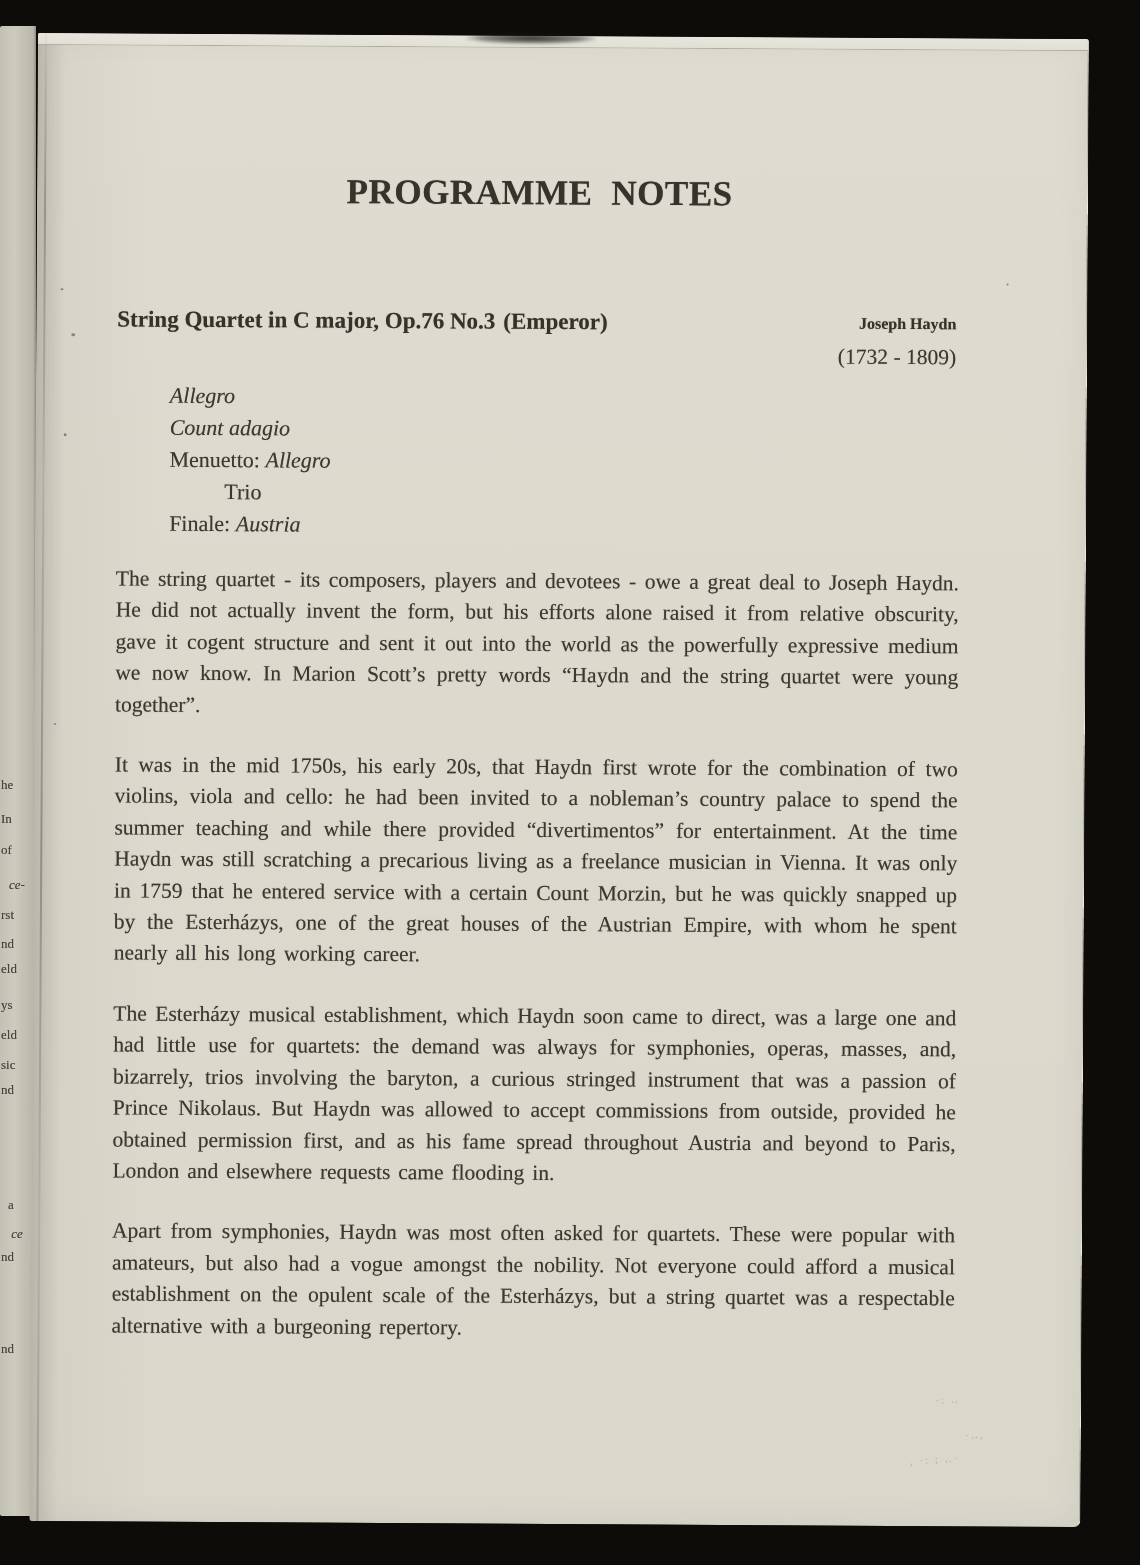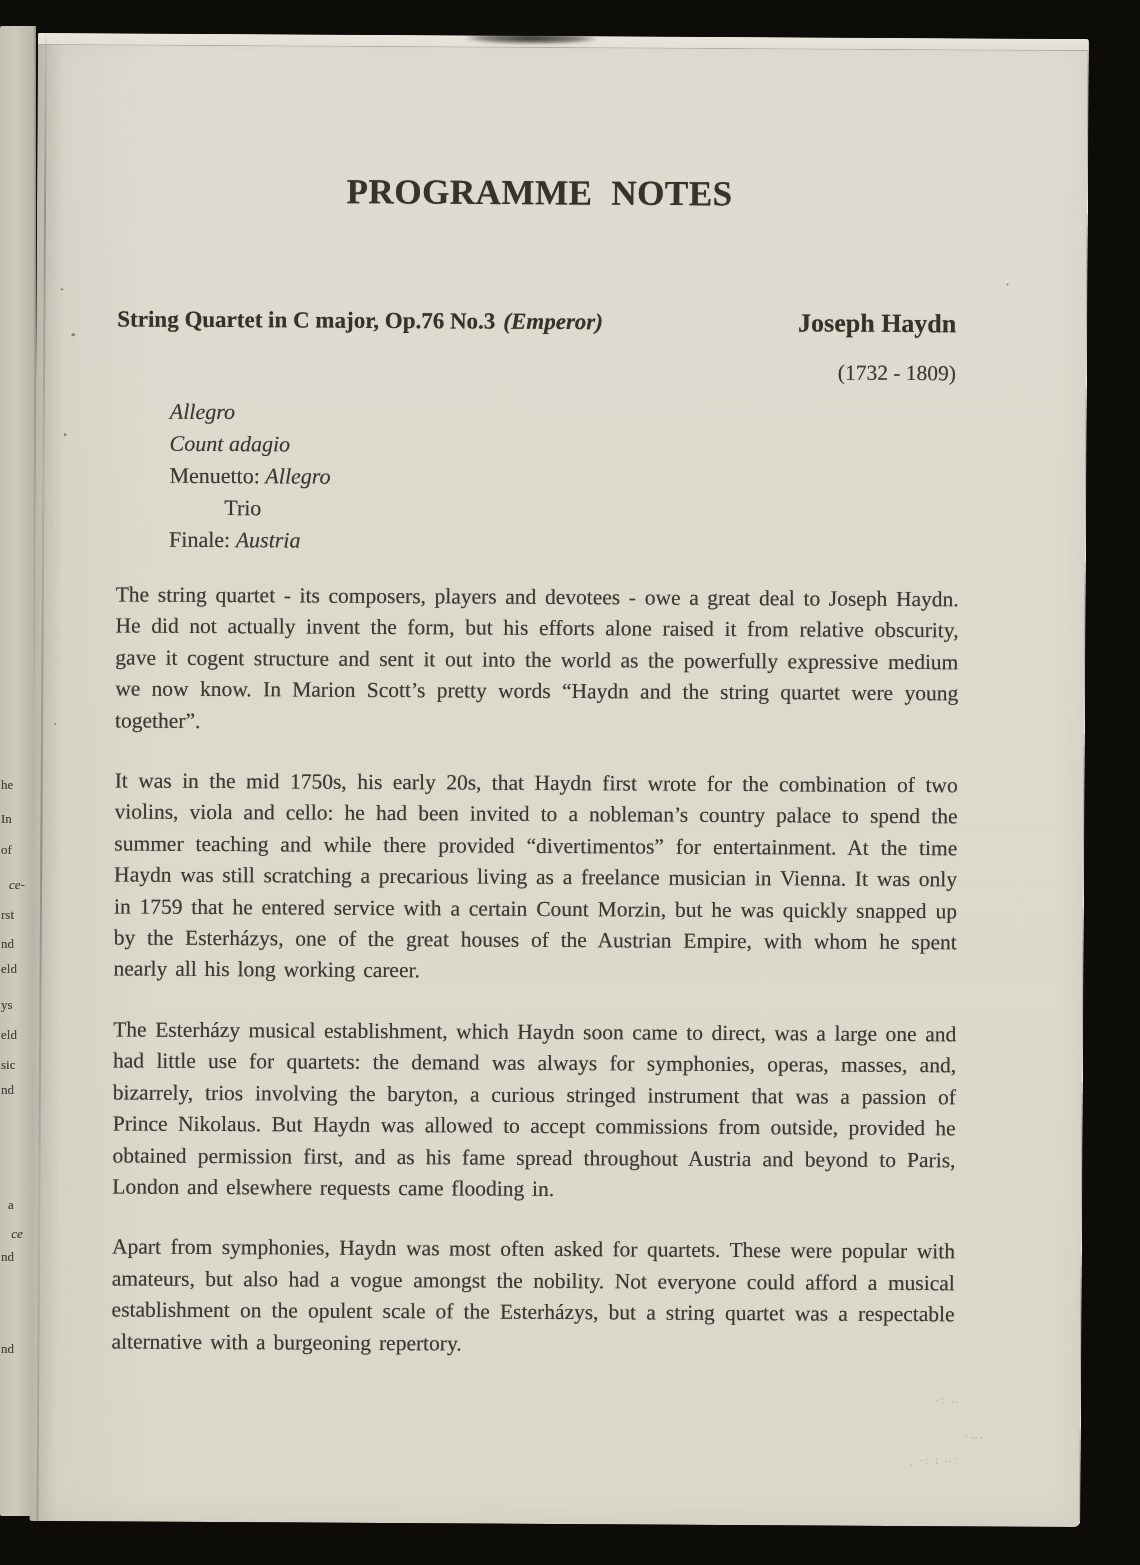--- a/index.html
+++ b/index.html
@@ -67,28 +67,28 @@
     white-space:nowrap;
   }
   .header-row{
     display:flex;justify-content:space-between;align-items:flex-start;
     margin-top:92px;
   }
   .work-title{
     font-weight:bold;font-size:23px;line-height:27px;color:#34322a;
     text-shadow:0 0 .8px rgba(52,50,42,.5);
   }
-  .work-nickname{font-style:italic;margin-left:8px;}
+  .work-nickname{margin-left:8px;}
   .composer{ text-align:right;padding-right:4px; }
   .composer-name{
-    font-weight:bold;font-size:26px;line-height:27px;color:#34322a;display:block;
+    font-weight:bold;font-size:16px;line-height:27px;color:#34322a;display:block;
     text-shadow:0 0 .8px rgba(52,50,42,.5);
   }
   .composer-dates{
-    font-size:21.5px;line-height:26px;display:block;margin-top:23px;color:#3a3830;
+    font-size:21.5px;line-height:26px;display:block;margin-top:7px;color:#3a3830;
     text-shadow:0 0 .7px rgba(58,56,48,.45);
   }
   .movements{margin:14px 0 0 53px;}
   .movement{font-size:22px;line-height:32px;text-shadow:0 0 .7px rgba(58,56,48,.45);}
   .movement .mv-tempo{font-style:italic;}
   .movement.indent{margin-left:55px;}
   .body-text p{
     margin:0 0 29px 0;
     font-size:21.5px;line-height:31.4px;
     text-align:justify;word-spacing:2.5px;

